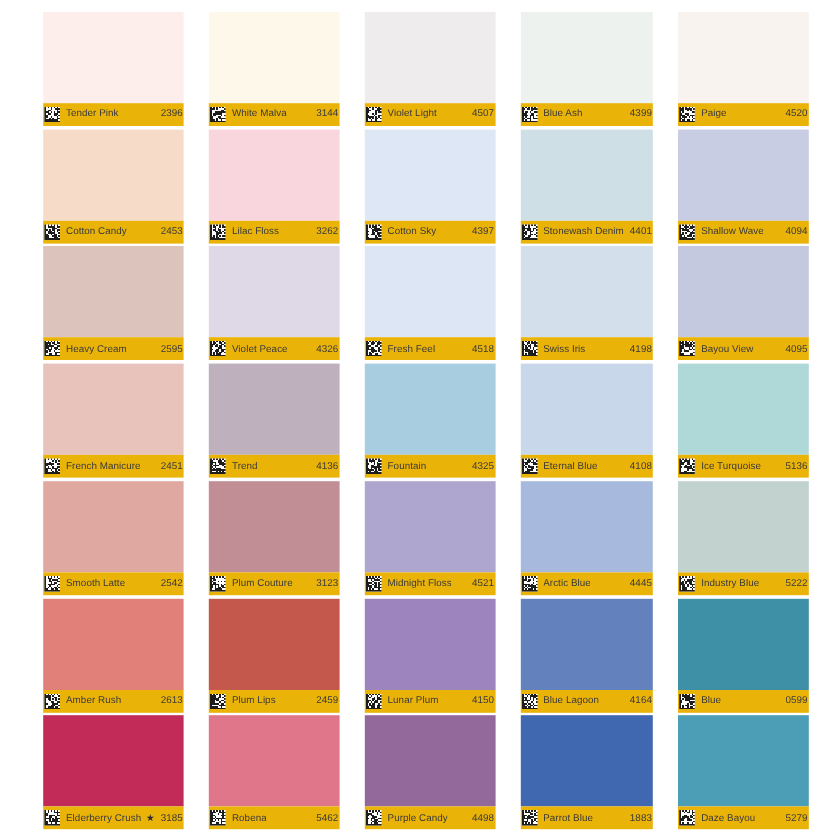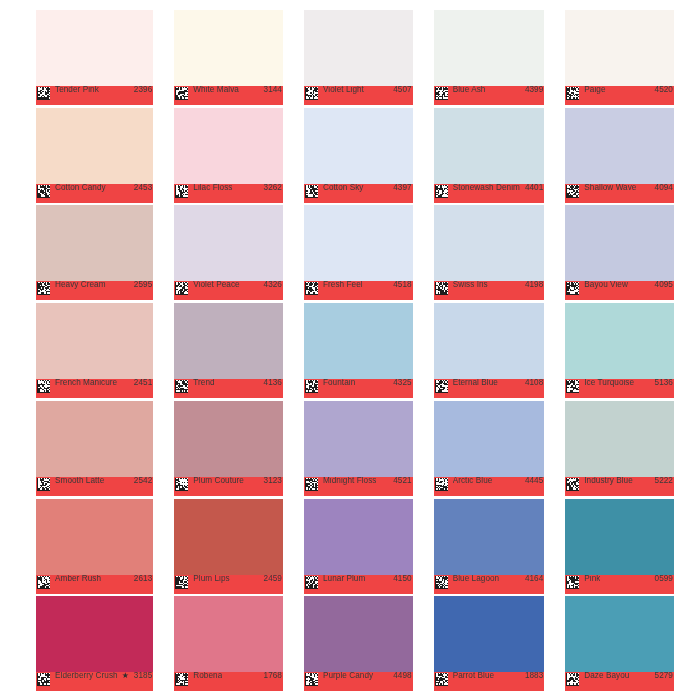--- a/index.html
+++ b/index.html
@@ -34,21 +34,22 @@
   .swatch-color {
     flex: 1 1 auto;
     width: 100%;
     min-height: 0;
   }
 
   .swatch-label {
     height: 19px;
     flex: 0 0 19px;
     display: flex;
-    background: #ef4444;
+    align-items: center;
+    background: #eab308;
     padding: 0 1px;
     overflow: hidden;
     white-space: nowrap;
   }
 
   .dm-code {
     width: 13px;
     height: 13px;
     flex: 0 0 13px;
     margin-right: 5px;
@@ -2257,21 +2258,21 @@
               <rect x="2" y="9" width="1" height="1"></rect>
               <rect x="3" y="9" width="1" height="1"></rect>
               <rect x="4" y="9" width="1" height="1"></rect>
               <rect x="5" y="9" width="1" height="1"></rect>
               <rect x="6" y="9" width="1" height="1"></rect>
               <rect x="7" y="9" width="1" height="1"></rect>
               <rect x="8" y="9" width="1" height="1"></rect>
               <rect x="9" y="9" width="1" height="1"></rect>
             </g>
           </svg></span>
-        <span class="swatch-name">Pink</span>
+        <span class="swatch-name">Blue</span>
         <span class="swatch-code">0599</span>
       </div>
     </div>
     <div class="swatch-cell">
       <div class="swatch-color" style="background: rgb(194, 42, 88);"></div>
       <div class="swatch-label">
         <span class="dm-code"><svg viewBox="0 0 10 10" width="13" height="13" shape-rendering="crispEdges">
             <rect width="10" height="10" fill="#ffffff"></rect>
             <g fill="#1d1d1d">
               <rect x="0" y="0" width="1" height="1"></rect>
@@ -2407,21 +2408,21 @@
               <rect x="3" y="9" width="1" height="1"></rect>
               <rect x="4" y="9" width="1" height="1"></rect>
               <rect x="5" y="9" width="1" height="1"></rect>
               <rect x="6" y="9" width="1" height="1"></rect>
               <rect x="7" y="9" width="1" height="1"></rect>
               <rect x="8" y="9" width="1" height="1"></rect>
               <rect x="9" y="9" width="1" height="1"></rect>
             </g>
           </svg></span>
         <span class="swatch-name">Robena</span>
-        <span class="swatch-code">1768</span>
+        <span class="swatch-code">5462</span>
       </div>
     </div>
     <div class="swatch-cell">
       <div class="swatch-color" style="background: rgb(147, 105, 156);"></div>
       <div class="swatch-label">
         <span class="dm-code"><svg viewBox="0 0 10 10" width="13" height="13" shape-rendering="crispEdges">
             <rect width="10" height="10" fill="#ffffff"></rect>
             <g fill="#1d1d1d">
               <rect x="0" y="0" width="1" height="1"></rect>
               <rect x="2" y="0" width="1" height="1"></rect>

